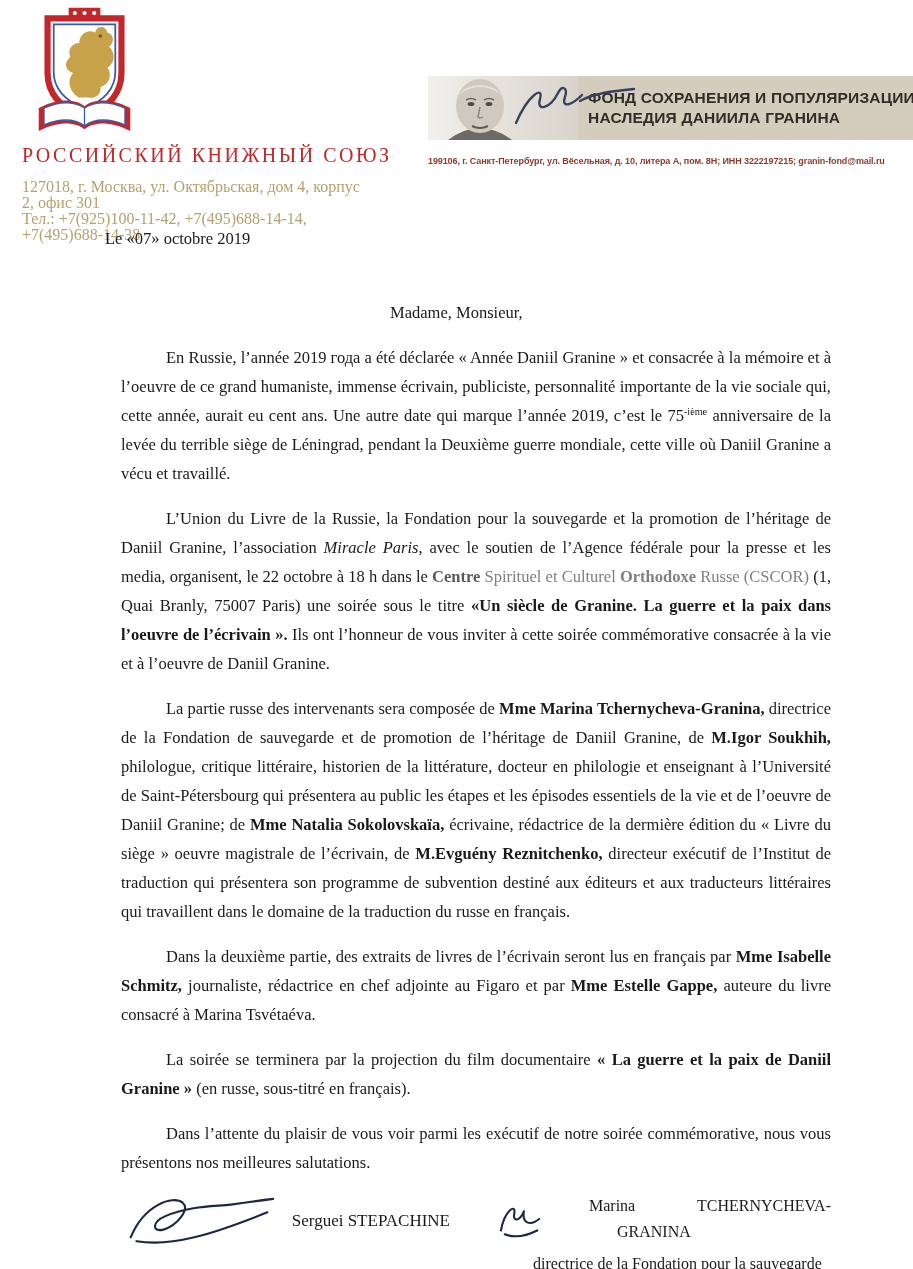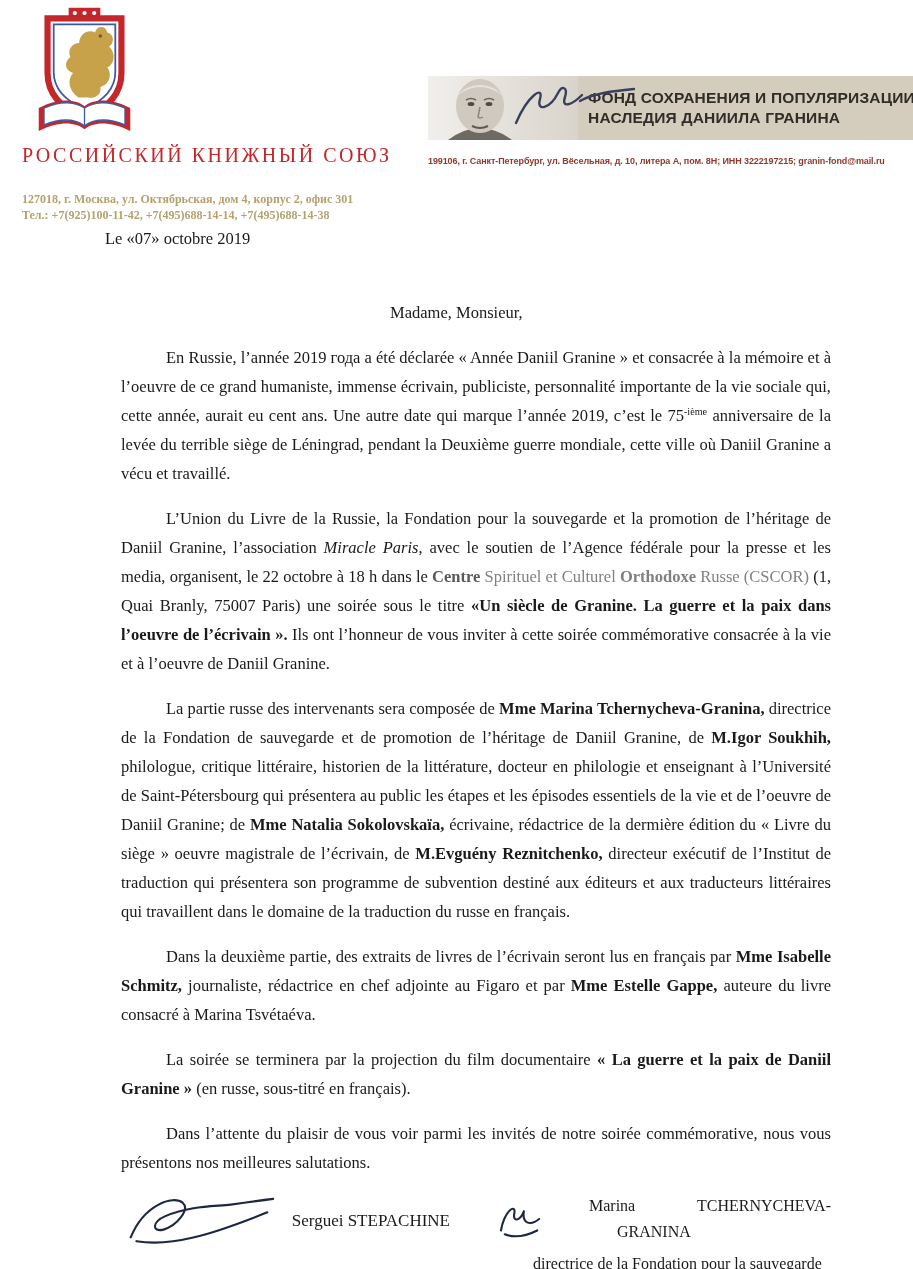--- a/index.html
+++ b/index.html
@@ -7,21 +7,21 @@
   body { width: 913px; background: #f2f2f2; }
   .page {
     position: relative; width: 913px; height: 1269px; background: #ffffff;
     overflow: hidden; font-family: "Liberation Serif", "DejaVu Serif", serif;
     color: #1a1a1a;
   }
   
   .lh-left { position: absolute; left: 22px; top: 6px; width: 340px; text-align: left; }
   .lh-logo { display: inline-block; }
   .org-name { margin-top: 2px; color: #c3262b; font-size: 20px; letter-spacing: 2.5px; white-space: nowrap; }
-  .lh-addr { margin-top: 24px; color: #b4a26e; font-size: 12px; line-height: 16px; font-weight: bold; }
+  .lh-addr { margin-top: 12px; color: #b4a26e; font-size: 16px; line-height: 16px; }
   
   .lh-right { position: absolute; left: 428px; top: 76px; width: 523px; }
   .banner { position: relative; display: flex; align-items: center; height: 64px; background: #d4ccbc; }
   .portrait { display: block; flex: 0 0 150px; }
   .banner-sig { position: absolute; left: 82px; top: 3px; pointer-events: none; }
   .banner-title {
     flex: 1; padding-left: 10px; font-family: "Liberation Sans", sans-serif;
     font-weight: 700; font-size: 15.5px; line-height: 20px; color: #302c27; letter-spacing: 0.2px;
   }
   .lh-right-addr {
@@ -107,21 +107,21 @@
   </div>
 
   <div class="content">
     <div class="date">Le «07» octobre 2019</div>
     <div class="salutation">Madame, Monsieur,</div>
     <p class="para"><span>En Russie, l’année 2019 года a été déclarée « Année Daniil Granine » et consacrée à la mémoire et à l’oeuvre de ce grand humaniste, immense écrivain, publiciste, personnalité importante de la vie sociale qui, cette année, aurait eu cent ans. Une autre date qui marque l’année 2019, c’est le 75</span><sup>-ième</sup><span> anniversaire de la levée du terrible siège de Léningrad, pendant la Deuxième guerre mondiale, cette ville où Daniil Granine a vécu et travaillé.</span></p>
     <p class="para"><span>L’Union du Livre de la Russie, la Fondation pour la souvegarde et la promotion de l’héritage de Daniil Granine, l’association </span><span style="font-style: italic;">Miracle Paris</span><span>, avec le soutien de l’Agence fédérale pour la presse et les media, organisent, le 22 octobre à 18 h dans le </span><span style="font-weight: 700; color: rgb(89, 89, 89);">Centre </span><span style="color: rgb(128, 128, 128);">Spirituel et Culturel </span><span style="font-weight: 700; color: rgb(128, 128, 128);">Orthodoxe </span><span style="color: rgb(128, 128, 128);">Russe </span><span style="color: rgb(128, 128, 128);">(CSCOR) </span><span>(1, Quai Branly, 75007 Paris) une soirée sous le titre </span><span style="font-weight: 700;">«Un siècle de Granine. La guerre et la paix dans l’oeuvre de l’écrivain ».</span><span> Ils ont l’honneur de vous inviter à cette soirée commémorative consacrée à la vie et à l’oeuvre de Daniil Granine.</span></p>
     <p class="para"><span>La partie russe des intervenants sera composée de </span><span style="font-weight: 700;">Mme Marina Tchernycheva-Granina,</span><span> directrice de la Fondation de sauvegarde et de promotion de l’héritage de Daniil Granine, de </span><span style="font-weight: 700;">M.Igor Soukhih,</span><span> philologue, critique littéraire, historien de la littérature, docteur en philologie et enseignant à l’Université de Saint-Pétersbourg qui présentera au public les étapes et les épisodes essentiels de la vie et de l’oeuvre de Daniil Granine; de </span><span style="font-weight: 700;">Mme Natalia Sokolovskaïa,</span><span> écrivaine, rédactrice de la dermière édition du « Livre du siège » oeuvre magistrale de l’écrivain, de </span><span style="font-weight: 700;">M.Evguény Reznitchenko,</span><span> directeur exécutif de l’Institut de traduction qui présentera son programme de subvention destiné aux éditeurs et aux traducteurs littéraires qui travaillent dans le domaine de la traduction du russe en français.</span></p>
     <p class="para"><span>Dans la deuxième partie, des extraits de livres de l’écrivain seront lus en français par </span><span style="font-weight: 700;">Mme Isabelle Schmitz,</span><span> journaliste, rédactrice en chef adjointe au Figaro et par </span><span style="font-weight: 700;">Mme Estelle Gappe,</span><span> auteure du livre consacré à Marina Tsvétaéva.</span></p>
     <p class="para"><span>La soirée se terminera par la projection du film documentaire </span><span style="font-weight: 700;">« La guerre et la paix de Daniil Granine »</span><span> (en russe, sous-titré en français).</span></p>
-    <p class="para"><span>Dans l’attente du plaisir de vous voir parmi les invités de notre soirée commémorative, nous vous présentons nos meilleures salutations.</span></p>
+    <p class="para"><span>Dans l’attente du plaisir de vous voir parmi les exécutif de notre soirée commémorative, nous vous présentons nos meilleures salutations.</span></p>
 
     <div class="signatures">
       <div class="sig-left">
         <div class="sig-row">
           <svg width="160" height="54" viewBox="0 0 165 56">
             <path d="M8 46 C 22 12 52 2 62 10 C 70 17 56 34 42 38 C 30 41 30 30 44 24 C 70 13 96 14 112 12 C 126 10 140 8 156 6 M14 50 C 50 56 90 44 150 20" stroke="#1d2742" stroke-width="2.2" fill="none" stroke-linecap="round"></path>
           </svg>
           <span class="sig-name">Serguei STEPACHINE</span>
         </div>
         <div class="sig-title">Président de l’Union de livre russe</div>

